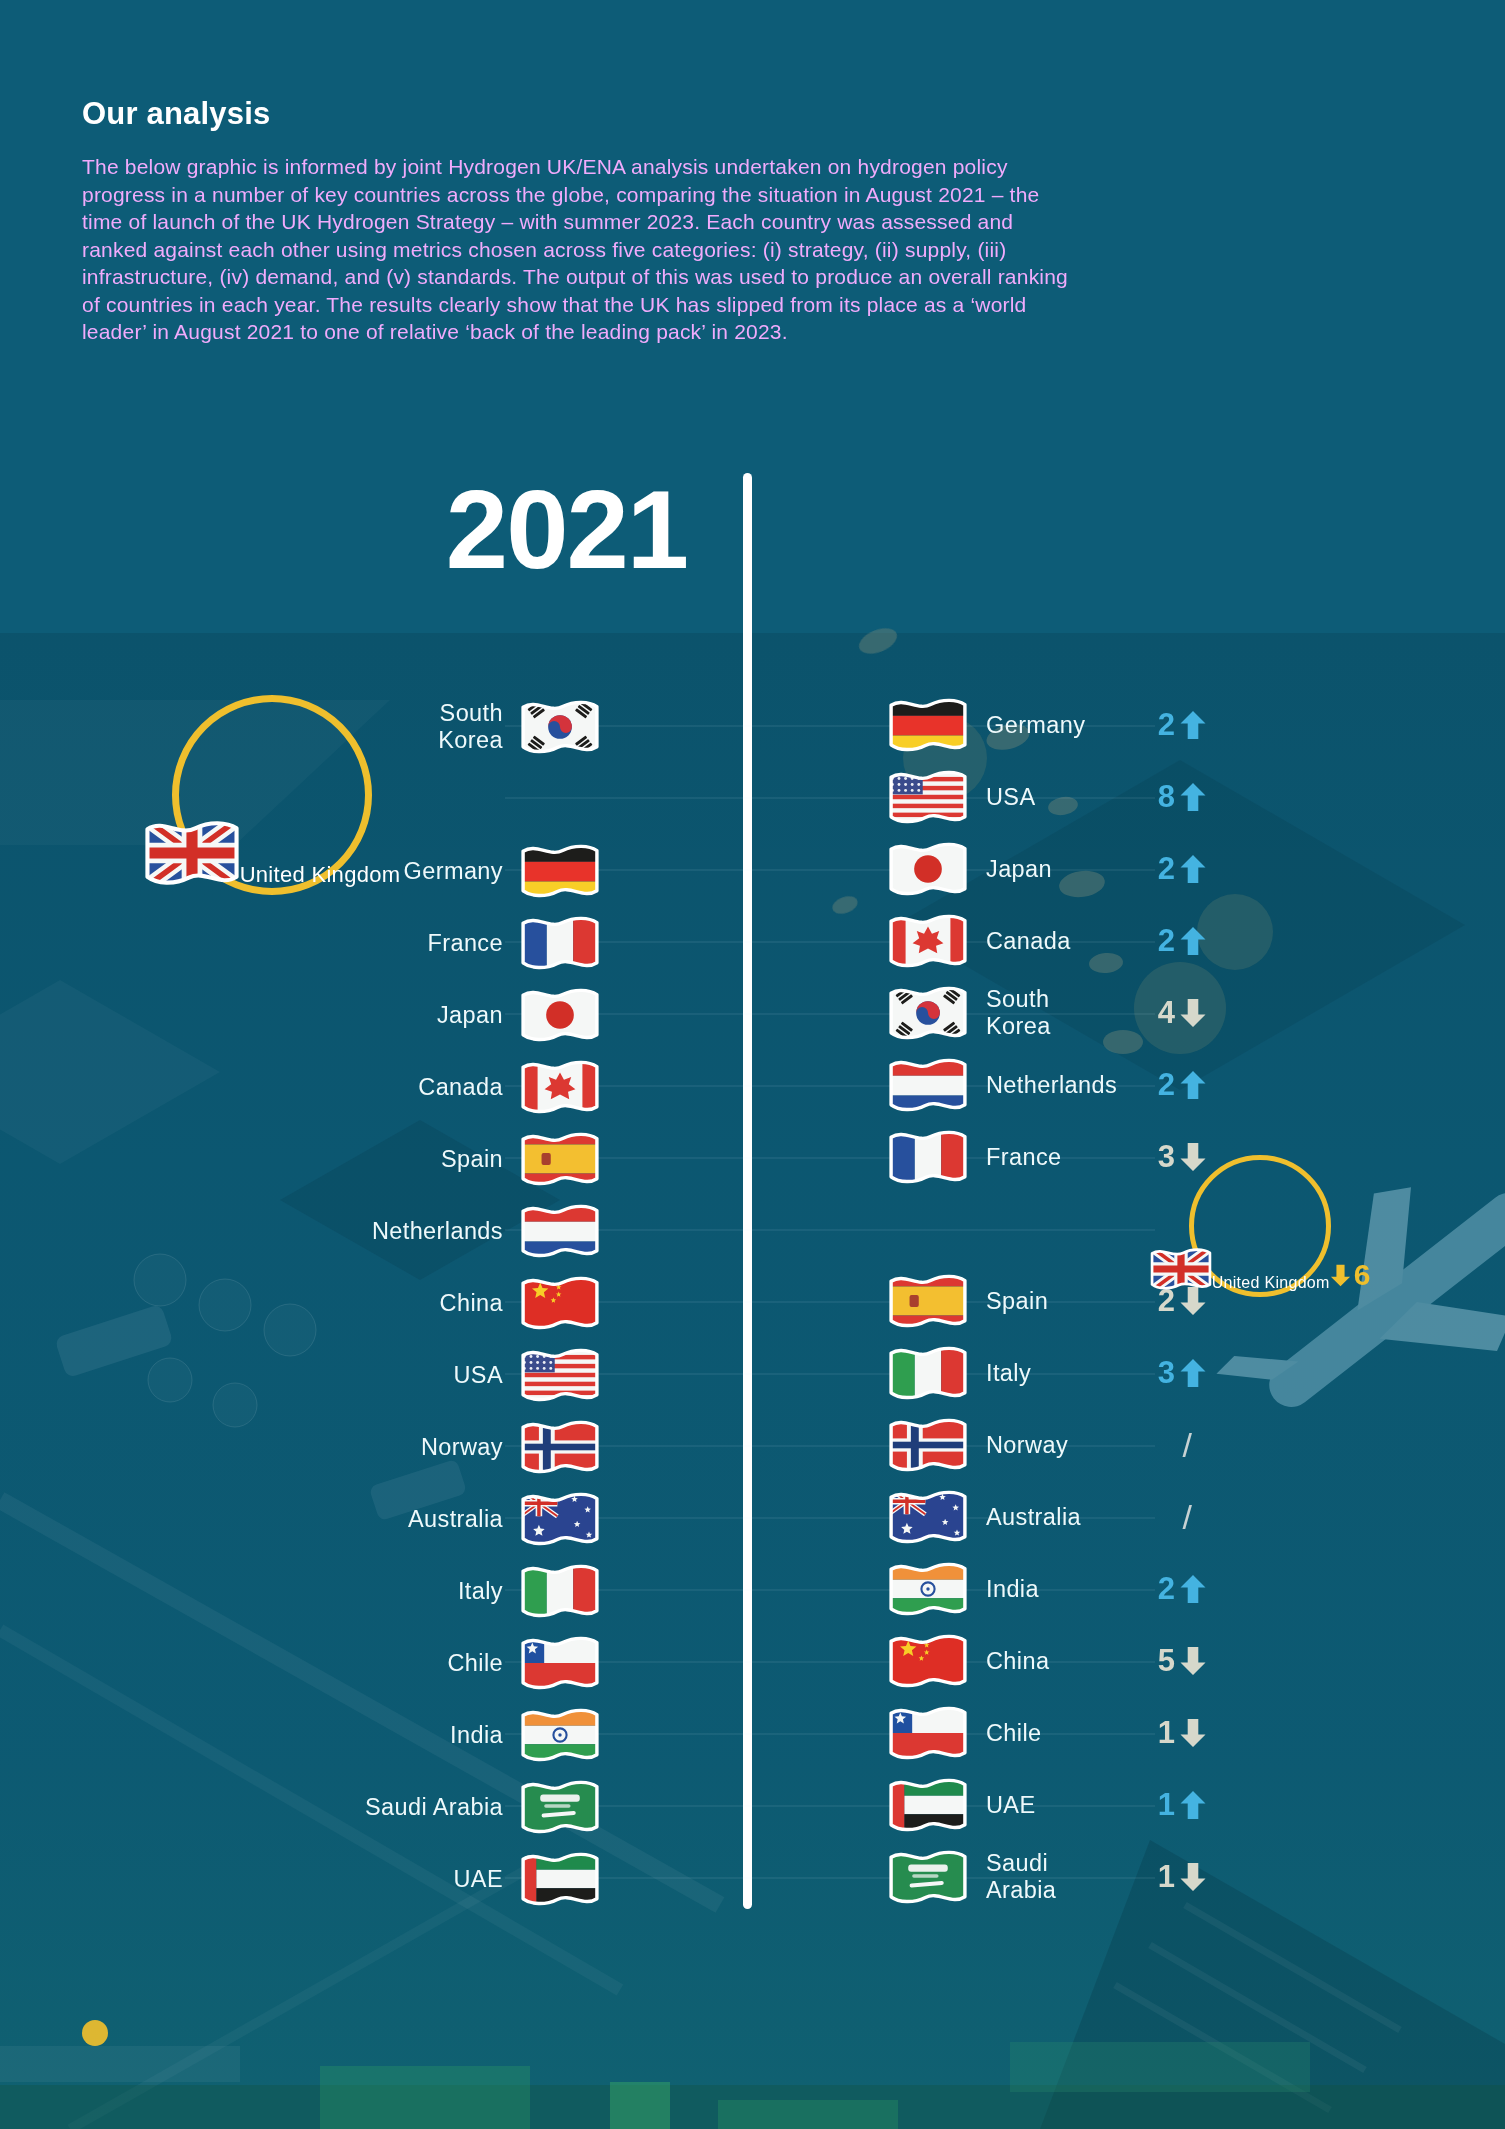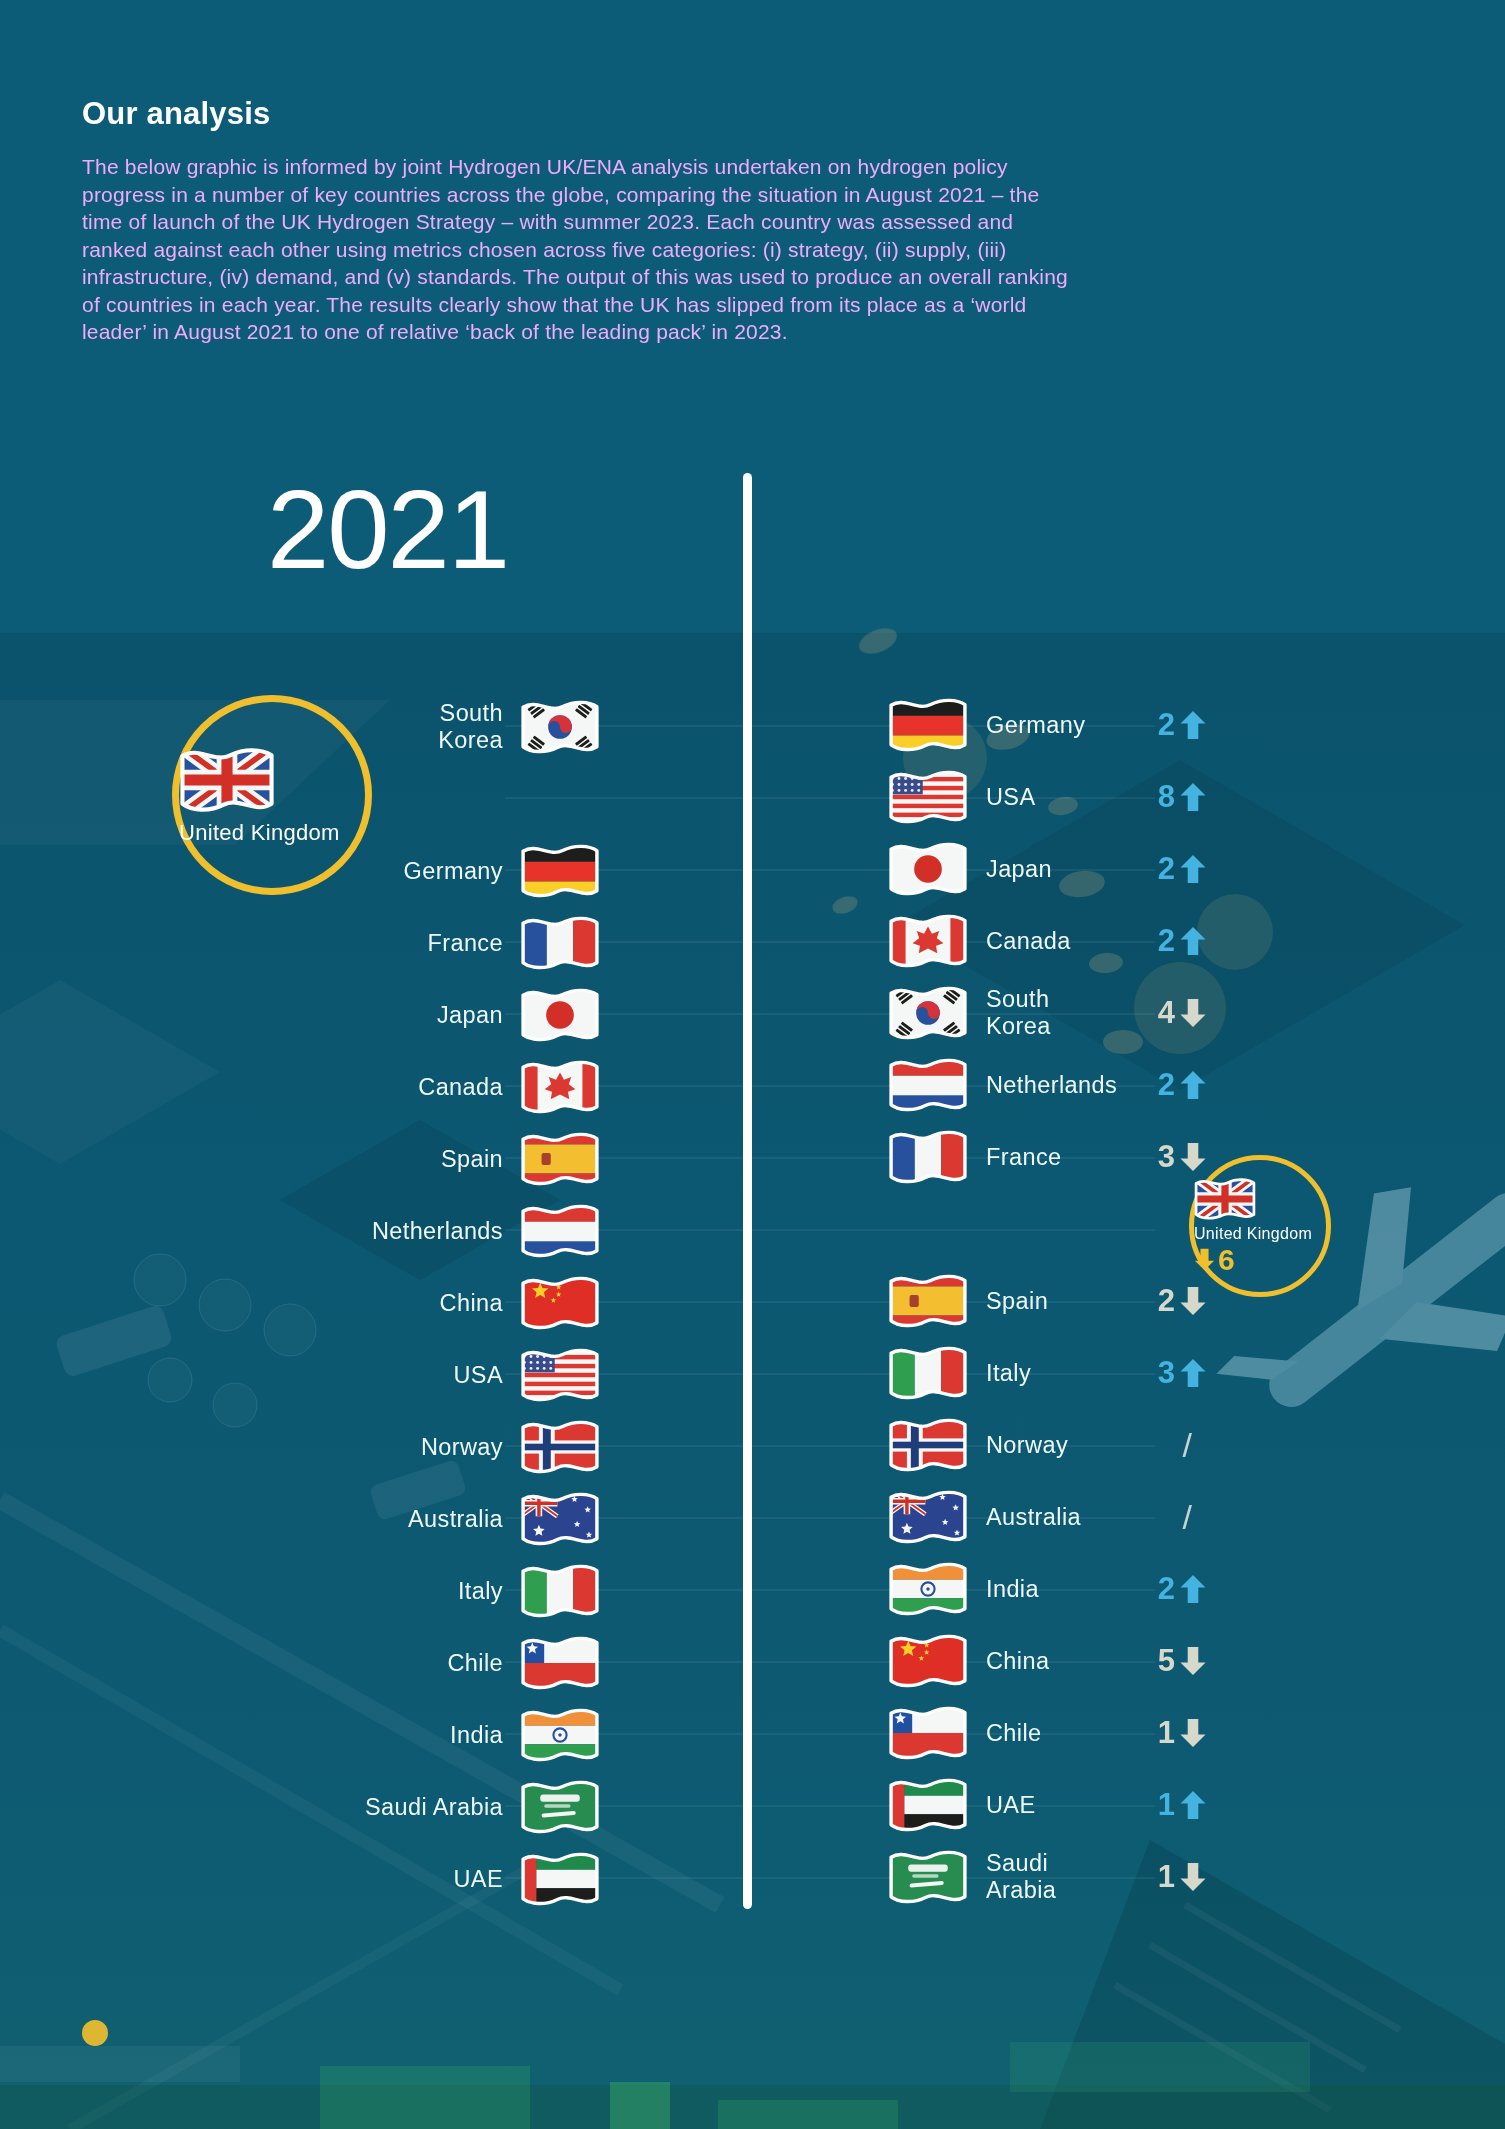--- a/index.html
+++ b/index.html
@@ -6,22 +6,22 @@
   .page{position:relative;width:1505px;height:2129px;overflow:hidden;
         background:#0d5c77;font-family:"Liberation Sans",sans-serif;}
   .illus-shade{position:absolute;left:0;top:633px;width:1505px;height:1496px;
         background:linear-gradient(180deg,rgba(0,28,40,.14) 0%,rgba(0,28,40,.08) 35%,
         rgba(10,70,70,.10) 75%,rgba(30,120,85,.18) 100%);}
   svg.bg{position:absolute;left:0;top:0;}
   .title{position:absolute;left:82px;top:96px;margin:0;font-size:31px;font-weight:bold;
         color:#ffffff;letter-spacing:.2px;}
   .intro{position:absolute;left:82px;top:153px;width:990px;margin:0;font-size:21px;
         line-height:27.5px;color:#f0abfc;letter-spacing:.2px;}
-  .year{position:absolute;top:468px;width:420px;margin:0;text-align:left;
-        font-size:112px;font-weight:normal;color:#ffffff;letter-spacing:-2px;line-height:1.1;}
+  .year{position:absolute;top:468px;width:420px;margin:0;text-align:right;
+        font-size:112px;font-weight:bold;color:#ffffff;letter-spacing:-2px;line-height:1.1;}
   .year-left{left:267px;}
   .year-right{left:807px;}
   .divider{position:absolute;left:743px;top:473px;width:9px;height:1436px;
         background:#ffffff;border-radius:5px;}
   .connector{position:absolute;left:505px;width:650px;height:2px;
         background:rgba(215,240,248,0.07);}
   .row21{position:absolute;left:150px;width:450px;height:64px;display:flex;
         align-items:center;justify-content:flex-end;gap:17px;}
   .row21 .label{color:#eef9fb;font-size:23.5px;text-align:right;white-space:pre-line;
         line-height:27px;letter-spacing:.4px;}
@@ -29,21 +29,21 @@
         align-items:center;gap:18px;}
   .row23 .label{color:#eef9fb;font-size:23.5px;white-space:pre-line;line-height:27px;
         letter-spacing:.4px;flex:1;}
   .flag{flex:none;display:block;}
   .movement{display:flex;align-items:center;gap:5px;font-weight:bold;font-size:31px;
         margin-left:auto;}
   .movement.up{color:#44b3e1;}
   .movement.down{color:#d6d8cb;}
   .movement.none{color:#c7d2d3;font-weight:normal;font-size:34px;padding-right:14px;}
   .uk-circle{position:absolute;border:7px solid #efbf2d;border-radius:50%;
-        display:flex;flex-direction:column;align-items:flex-start;justify-content:center;}
+        display:flex;align-items:flex-end;justify-content:center;}
   .uk-circle .label{color:#ffffff;letter-spacing:.3px;margin-top:5px;white-space:nowrap;}
   #uk21{left:172px;top:695px;width:186px;height:186px;}
   #uk21 .label{font-size:22px;}
   #uk23{left:1189px;top:1155px;width:132px;height:132px;border-width:5px;}
   #uk23 .label{font-size:16px;margin-top:3px;}
   #uk23 .movement{margin:0;color:#efbf2d;font-size:30px;gap:3px;}
   .note{position:absolute;left:82px;top:1972px;width:1010px;margin:0;font-size:20.5px;
         line-height:29px;font-style:italic;color:#cfe3e9;letter-spacing:.2px;}
 </style>
 </head>

